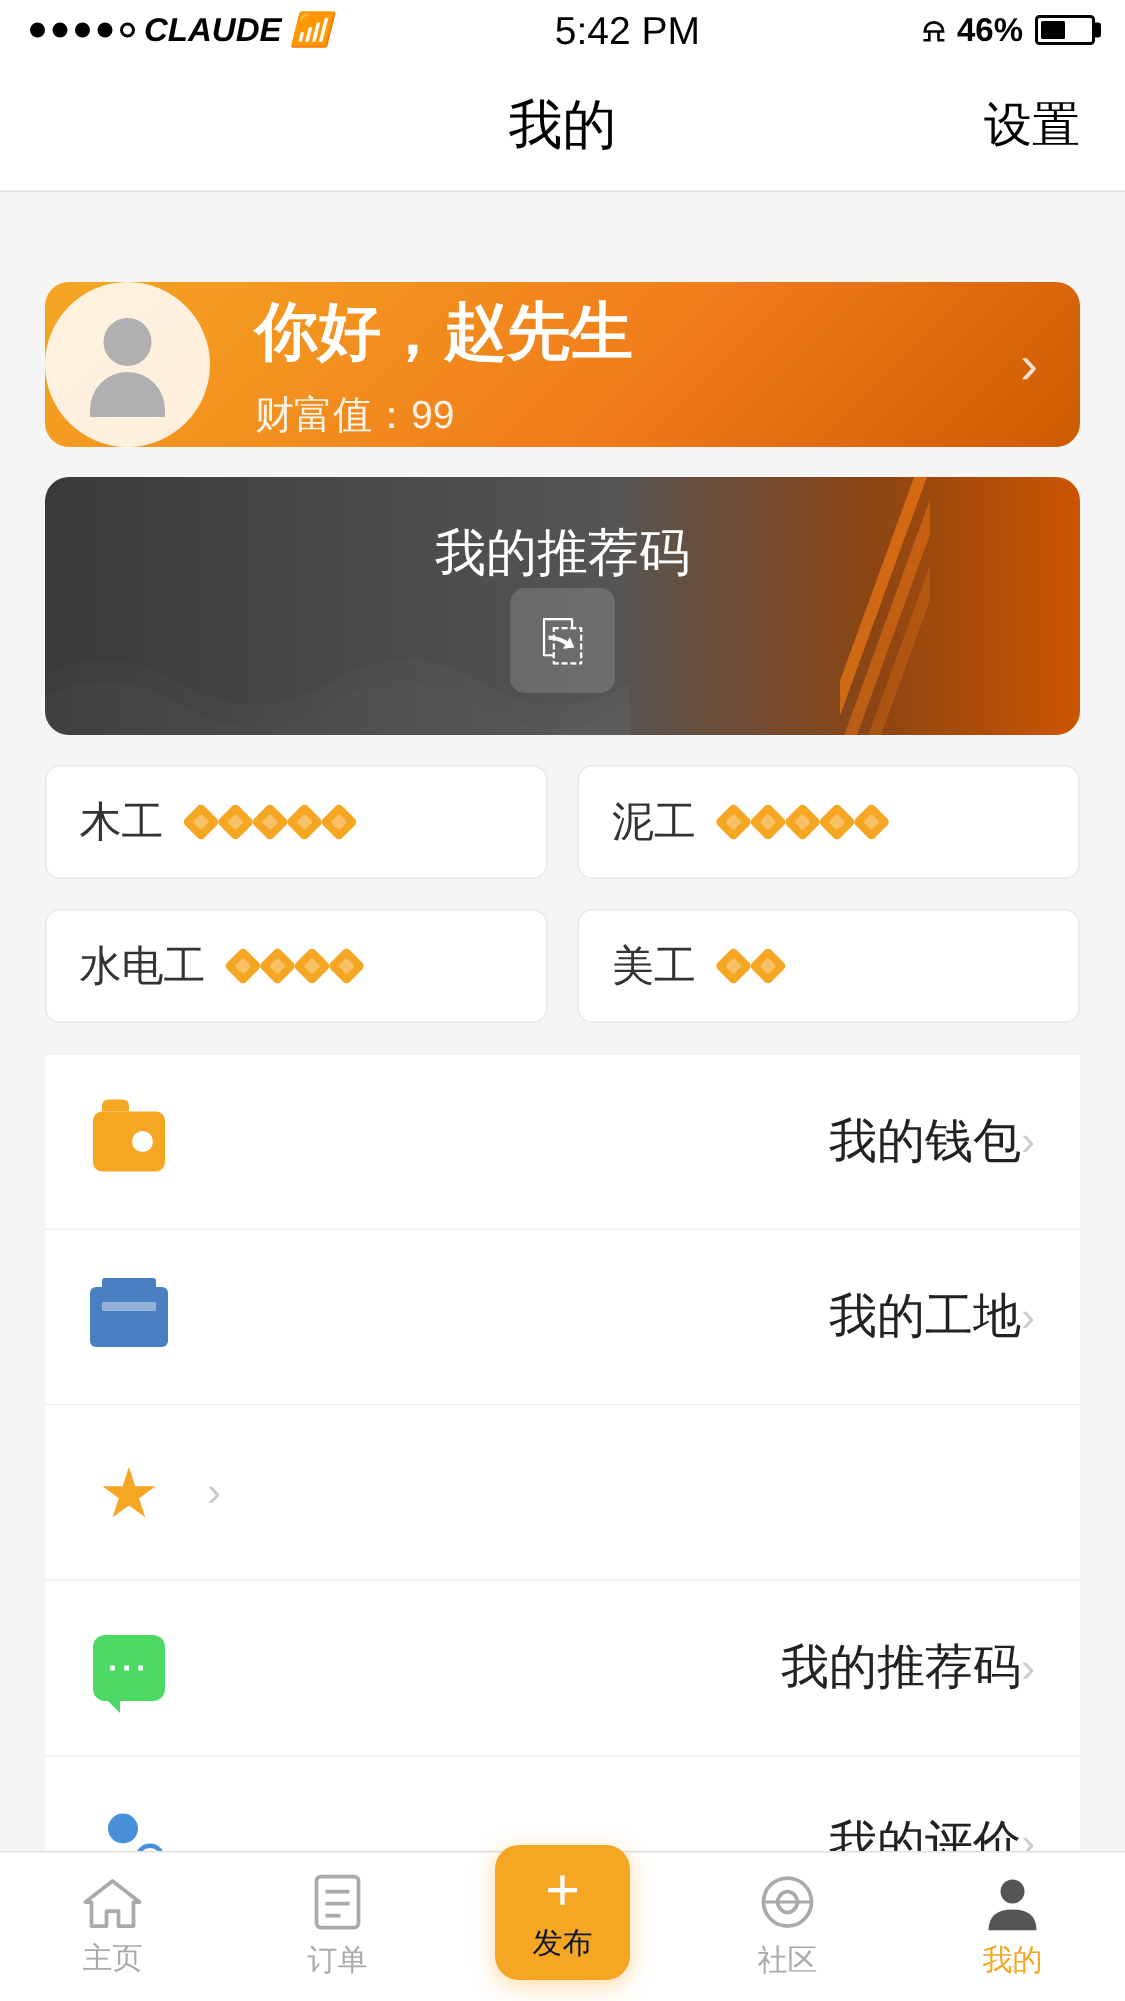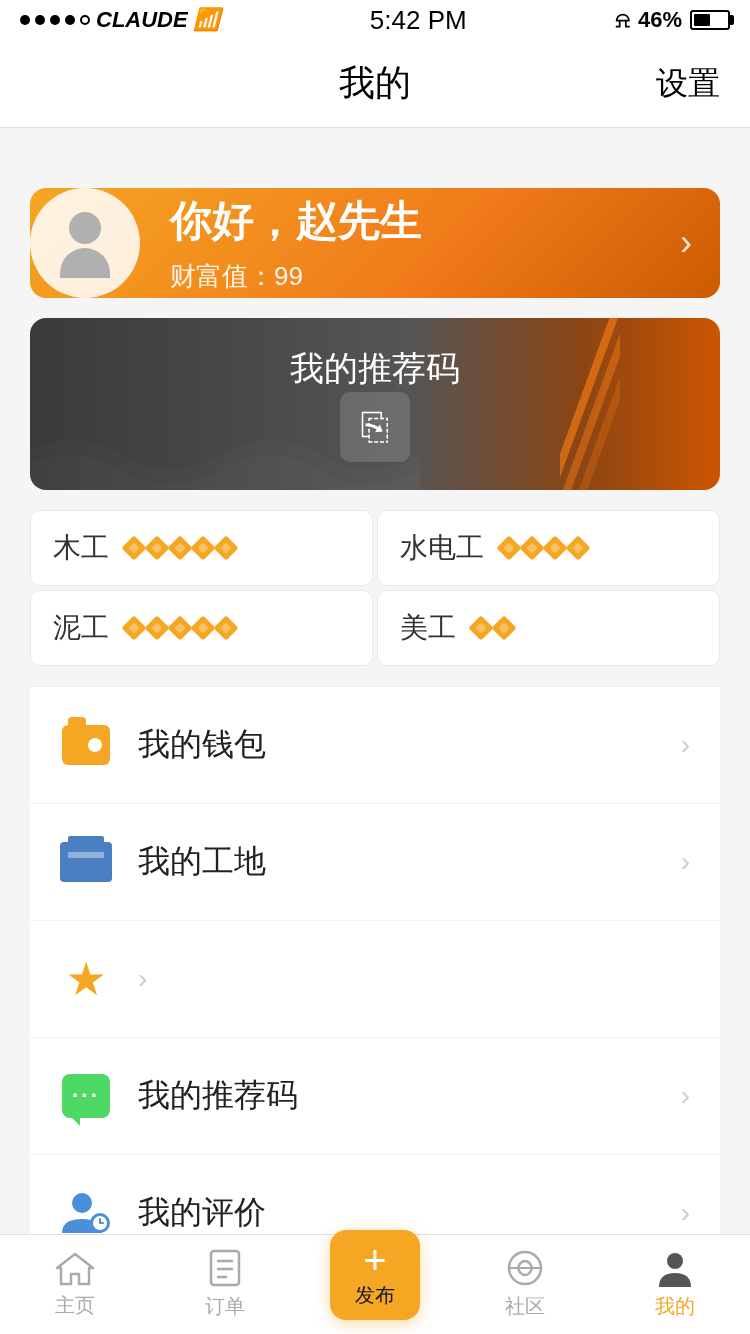--- a/index.html
+++ b/index.html
@@ -187,21 +187,21 @@
       transform: rotate(20deg);
     }
     .diag-line:nth-child(1) { left: 10px; }
     .diag-line:nth-child(2) { left: 26px; background: rgba(240,120,20,0.5); }
     .diag-line:nth-child(3) { left: 42px; background: rgba(240,120,20,0.3); }
 
     
     .skills-grid {
       display: grid;
       grid-template-columns: 1fr 1fr;
-      gap: 4px;
+      gap: 20px;
       margin-bottom: 20px;
     }
     .skill-tag {
       background: #fff;
       border: 1px solid #e8e8e8;
       border-radius: 10px;
       padding: 18px 22px;
       display: flex;
       align-items: center;
       gap: 12px;
@@ -239,20 +239,21 @@
       border-radius: 0;
       margin-bottom: 0;
     }
     .menu-item {
       display: flex;
       align-items: center;
       padding: 32px 30px;
       background: #fff;
       border-bottom: 1px solid #f0f0f0;
       position: relative;
+      text-align: right;
     }
     .menu-item:first-child { border-top: 1px solid #f0f0f0; }
     .menu-icon {
       width: 52px;
       height: 52px;
       margin-right: 26px;
       display: flex;
       align-items: center;
       justify-content: center;
       flex-shrink: 0;
@@ -493,32 +494,32 @@
       <span class="skill-name">木工</span>
       <div class="diamonds">
         <div class="diamond"></div>
         <div class="diamond"></div>
         <div class="diamond"></div>
         <div class="diamond"></div>
         <div class="diamond"></div>
       </div>
     </div>
     <div class="skill-tag">
+      <span class="skill-name">泥工</span>
+      <div class="diamonds">
+        <div class="diamond"></div>
+        <div class="diamond"></div>
+        <div class="diamond"></div>
+        <div class="diamond"></div>
+        <div class="diamond"></div>
+      </div>
+    </div>
+    <div class="skill-tag">
       <span class="skill-name">水电工</span>
       <div class="diamonds">
-        <div class="diamond"></div>
-        <div class="diamond"></div>
-        <div class="diamond"></div>
-        <div class="diamond"></div>
-      </div>
-    </div>
-    <div class="skill-tag">
-      <span class="skill-name">泥工</span>
-      <div class="diamonds">
-        <div class="diamond"></div>
         <div class="diamond"></div>
         <div class="diamond"></div>
         <div class="diamond"></div>
         <div class="diamond"></div>
       </div>
     </div>
     <div class="skill-tag">
       <span class="skill-name">美工</span>
       <div class="diamonds">
         <div class="diamond"></div>

